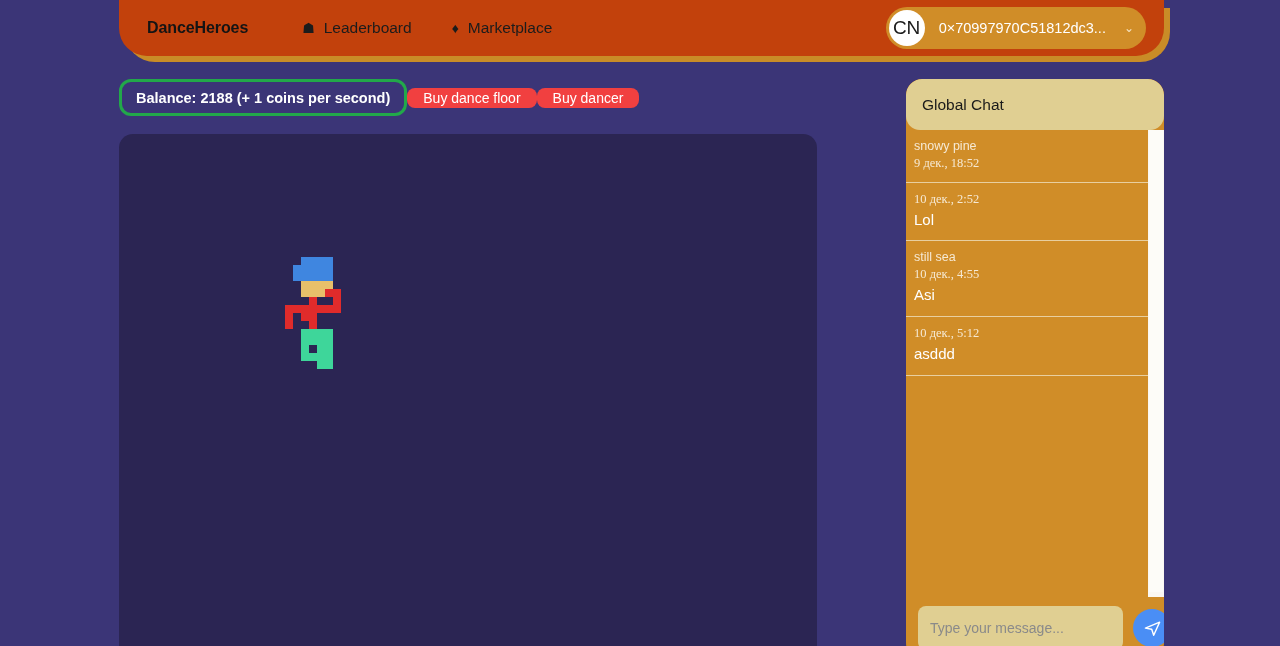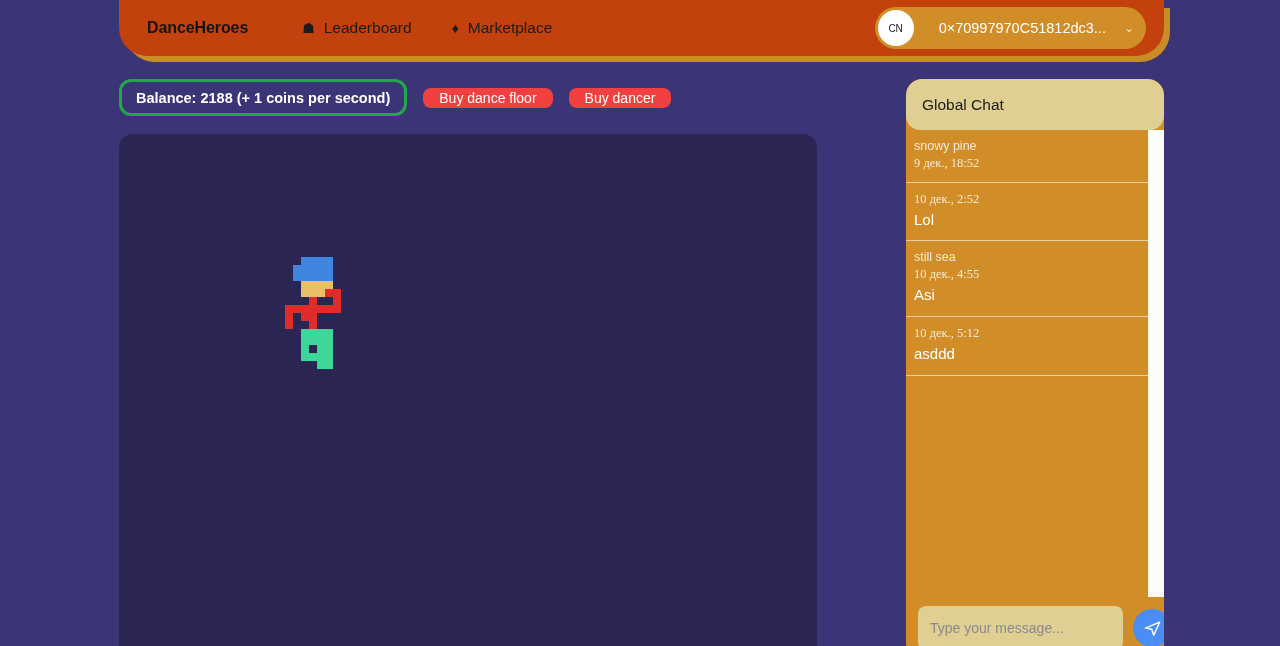--- a/index.html
+++ b/index.html
@@ -83,49 +83,48 @@
     padding: 0 12px 0 3px;
     min-width: 248px;
     cursor: pointer;
   }
   .avatar {
     width: 36px;
     height: 36px;
     border-radius: 50%;
     background: #ffffff;
     color: #1a1a1a;
-    font-size: 10px;
+    font-size: 19px;
     display: flex;
     align-items: center;
     justify-content: center;
     flex: 0 0 auto;
   }
   .wallet-addr {
     color: #ffffff;
     font-size: 14.5px;
-    margin-left: 25px;
+    margin-left: 14px;
     white-space: nowrap;
     overflow: hidden;
   }
   .wallet-caret {
     margin-left: auto;
     padding-left: 18px;
     color: #f3e2c0;
     font-size: 12px;
     line-height: 1;
   }
 
   
   .actionbar {
     position: absolute;
     left: 119px;
     top: 79px;
     display: flex;
     align-items: center;
-    gap: 16px;
   }
   .balance {
     border: 3px solid #22a84a;
     border-radius: 12px;
     height: 37px;
     display: flex;
     align-items: center;
     padding: 0 14px;
     color: #ffffff;
     font-size: 14.5px;

